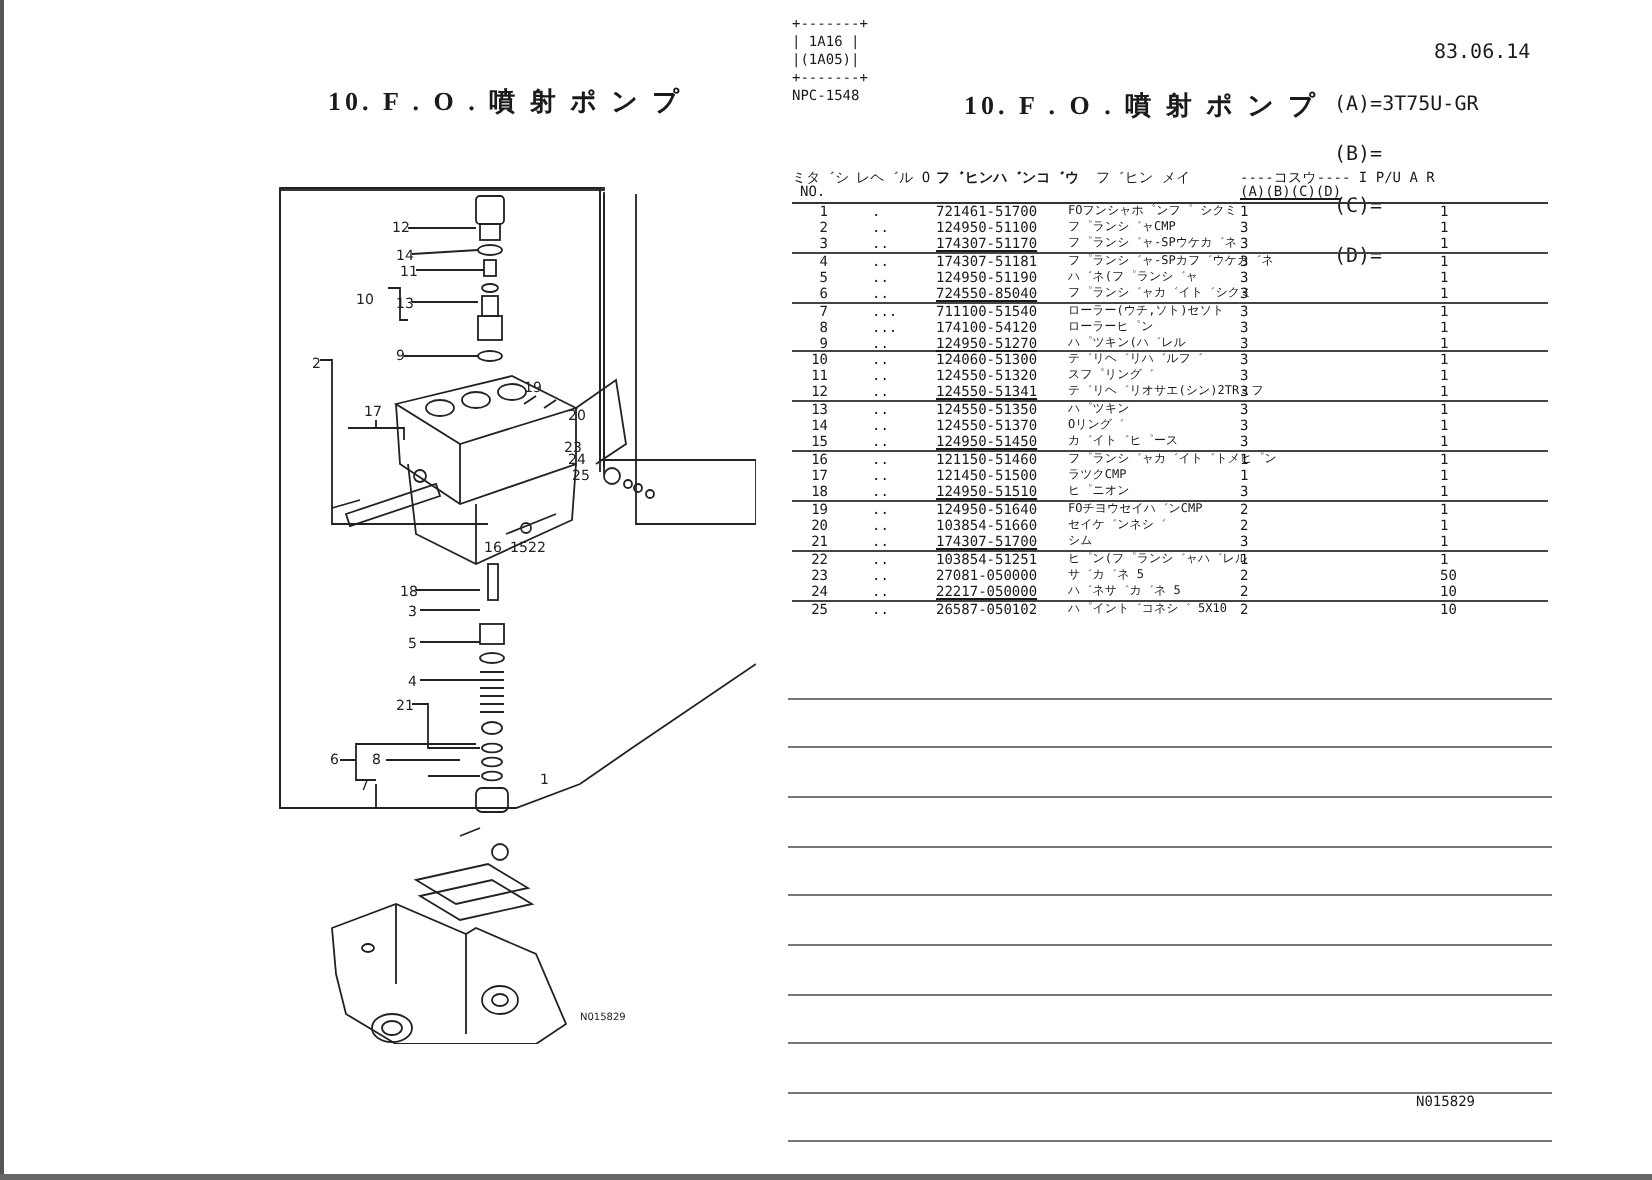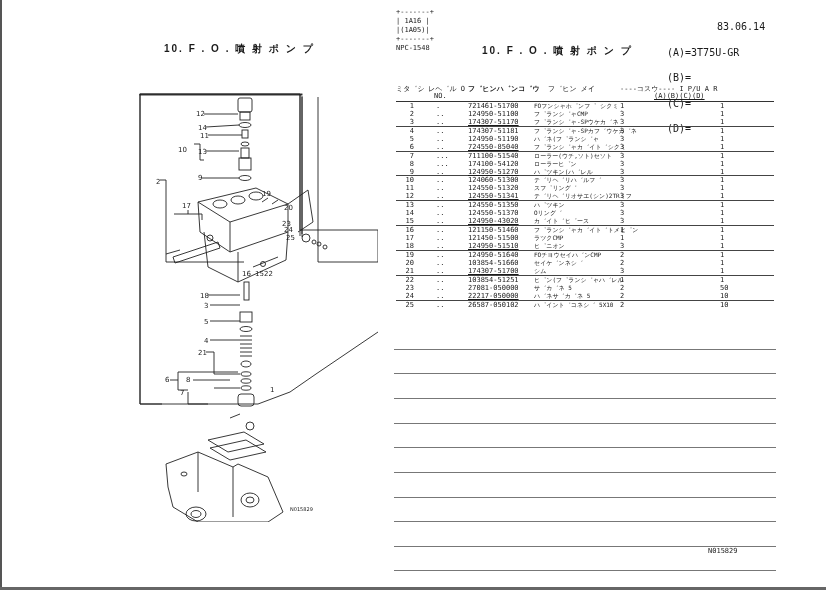--- a/index.html
+++ b/index.html
@@ -7,36 +7,36 @@
     width: 826px; height: 590px; overflow: hidden;
     background: #ffffff; color: #1a1a1a;
     font-family: "DejaVu Sans Mono", "Liberation Mono", monospace;
     position: relative;
   }
   .abs { position: absolute; }
   .left-edge { left: 0; top: 0; width: 2px; height: 590px; background: #555; }
   .bottom-edge { left: 0; top: 587px; width: 826px; height: 3px; background: #666; }
 
   .title {
-    font-family: Liberation Sans, sans-serif; font-weight: bold;
-    font-size: 10px; letter-spacing: 2px; white-space: nowrap;
+    font-family: Liberation Serif, serif; font-weight: bold;
+    font-size: 13px; letter-spacing: 2px; white-space: nowrap;
   }
 
   
   .diagram { left: 138px; top: 92px; width: 240px; height: 430px; }
   .diagram svg { width: 100%; height: 100%; }
   .diagram-id { left: 290px; top: 506px; font-size: 5px; font-family: "DejaVu Sans", sans-serif; }
 
   
   .box-ref { left: 396px; top: 8px; font-size: 7px; line-height: 9px; white-space: pre; }
   .meta { left: 667px; top: 6px; font-size: 10px; line-height: 8.5px; white-space: pre; }
   .meta .date { padding-left: 50px; }
 
   .hdr { top: 84px; font-size: 7px; white-space: nowrap; }
-  .hdr2 { top: 92px; font-size: 7px; white-space: nowrap; margin-left: 34px; }
+  .hdr2 { top: 92px; font-size: 7px; white-space: nowrap; }
   .hdr-rule { left: 396px; top: 101px; width: 378px; height: 1px; background: #333; }
 
   .rows { left: 396px; top: 102px; width: 378px; }
   .row { position: relative; height: 7.95px; font-size: 7px; line-height: 8px; white-space: nowrap; }
   .row span { position: absolute; top: 0; }
   .row.group-end { border-bottom: 1px solid #444; }
   .c-no { left: 0; width: 18px; text-align: right; }
   .c-lvl { left: 40px; }
   .c-pn { left: 72px; }
   .c-name { left: 138px; font-size: 6px; }
@@ -288,21 +288,21 @@
       <span class="c-no">14</span>
       <span class="c-lvl">..</span>
       <span class="c-pn">124550-51370</span>
       <span class="c-name">Oリング゛</span>
       <span class="c-qty">3</span>
       <span class="c-pu">1</span>
     </div>
     <div class="row group-end">
       <span class="c-no">15</span>
       <span class="c-lvl">..</span>
-      <span class="c-pn pn-ul">124950-43020</span>
+      <span class="c-pn pn-ul">124950-51450</span>
       <span class="c-name">カ゛イト゛ヒ゜ース</span>
       <span class="c-qty">3</span>
       <span class="c-pu">1</span>
     </div>
     <div class="row">
       <span class="c-no">16</span>
       <span class="c-lvl">..</span>
       <span class="c-pn">121150-51460</span>
       <span class="c-name">フ゜ランシ゛ャカ゛イト゛トメヒ゜ン</span>
       <span class="c-qty">1</span>

